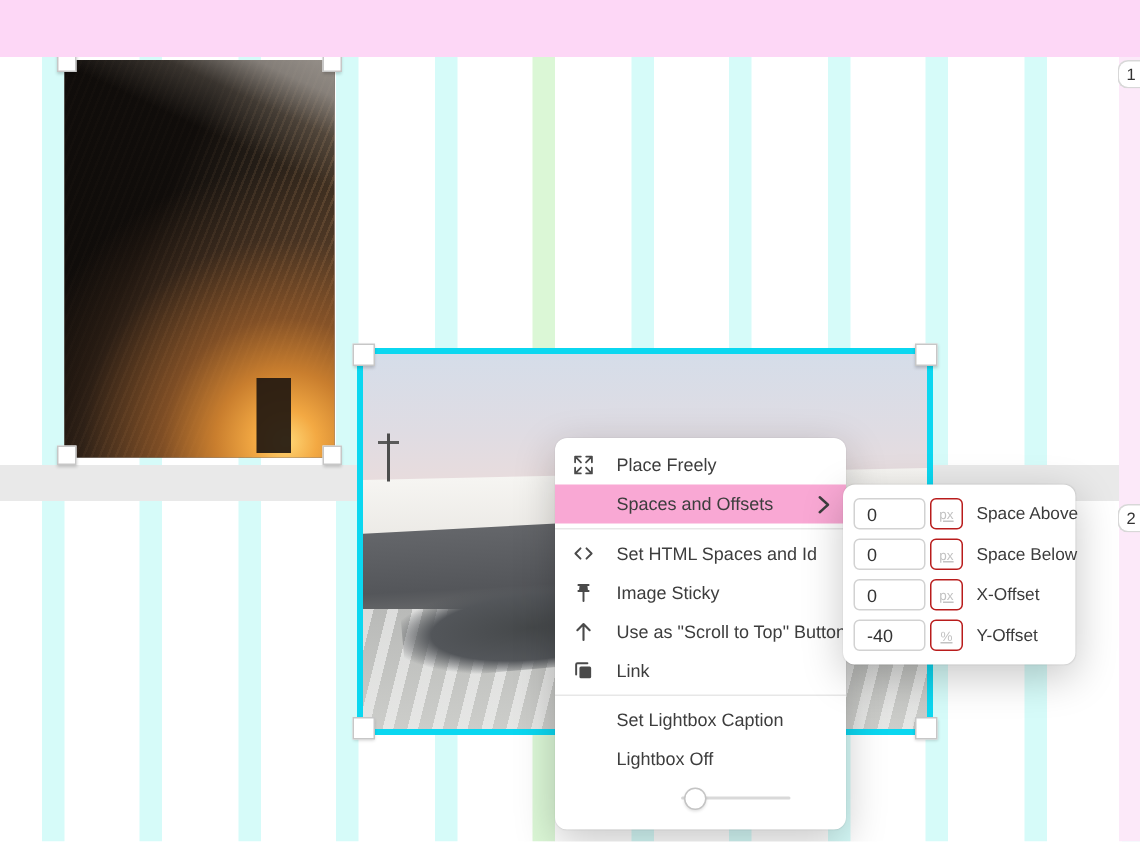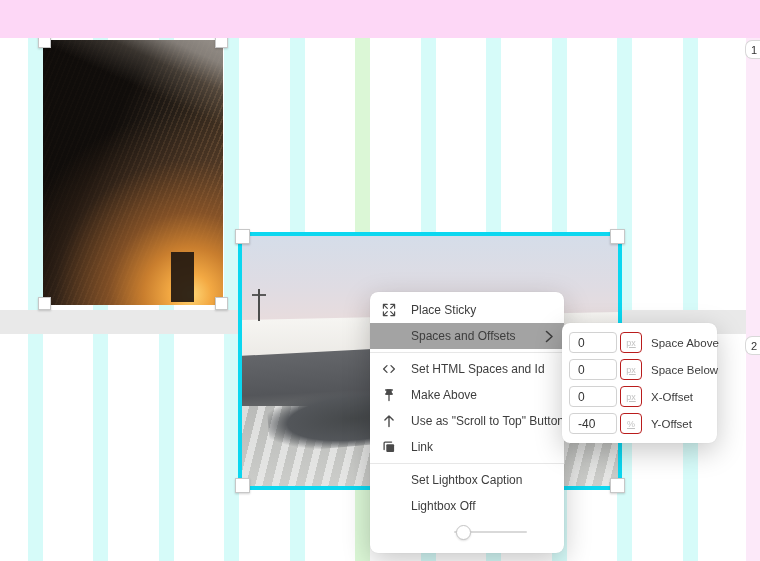--- a/index.html
+++ b/index.html
@@ -58,21 +58,21 @@
   .h11{width:11px;height:11px;}
 
   
   #context-menu{
     position:absolute;left:370px;top:292px;width:194px;z-index:20;
     background:#ffffff;border-radius:8px;padding:5px 0 8px 0;
     box-shadow:0 8px 28px rgba(0,0,0,.22), 0 0 1px rgba(0,0,0,.12);
   }
   .menu-item{height:26px;display:flex;align-items:center;padding:0 10px 0 12px;
     font-size:12px;color:#3d3d3d;white-space:nowrap;}
-  .menu-item.highlighted{background:#a3a3a3;}
+  .menu-item.highlighted{background:#f9a8d4;}
   .mi-icon{width:19px;margin-right:10px;display:flex;align-items:center;flex:none;}
   .mi-icon svg{display:block;}
   .mi-chevron{margin-left:auto;display:flex;align-items:center;}
   .menu-divider{height:1px;background:#e7e7e7;margin:3px 0;}
   .mini-slider-track{width:73px;height:2px;background:#d9d9d9;border-radius:1px;
     position:relative;margin-left:43px;}
   .mini-slider-knob{position:absolute;left:2px;top:-6px;width:13px;height:13px;
     border-radius:50%;background:#fff;border:1px solid #c4c4c4;box-shadow:0 1px 2px rgba(0,0,0,.12);}
 
   
@@ -141,21 +141,21 @@
   <div class="handle h13" style="right:-7px;bottom:-7px;"></div>
 </div>
 
 <div id="context-menu">
     <div class="menu-item">
       <span class="mi-icon">
         <svg width="14" height="14" viewBox="0 0 14 14" fill="none" stroke="#4a4a4a" stroke-width="1.2" stroke-linecap="round" stroke-linejoin="round">
     <path d="M8.8 1.4h3.8v3.8M12.2 1.8 8.7 5.3M5.2 12.6H1.4V8.8M1.8 12.2l3.5-3.5M1.4 5.2V1.4h3.8M1.8 1.8l3.5 3.5M12.6 8.8v3.8H8.8M12.2 12.2 8.7 8.7"></path>
         </svg>
       </span>
-      <span>Place Sticky</span>
+      <span>Place Freely</span>
     </div>
     <div class="menu-item highlighted">
       <span class="mi-icon"></span>
       <span>Spaces and Offsets</span>
       <span class="mi-chevron">
         <svg width="9" height="13" viewBox="0 0 9 13" fill="none" stroke="#3d3d3d" stroke-width="1.6" stroke-linecap="round" stroke-linejoin="round">
           <path d="M1.5 1.5 7 6.5 1.5 11.5"></path>
         </svg>
       </span>
     </div>
@@ -169,21 +169,21 @@
       <span>Set HTML Spaces and Id</span>
     </div>
     <div class="menu-item">
       <span class="mi-icon">
         <svg width="14" height="14" viewBox="0 0 14 14" fill="none" stroke="#4a4a4a" stroke-width="1.3" stroke-linecap="round" stroke-linejoin="round">
     <path d="M3.6 2h6.8"></path>
           <path d="M5.1 2l-.5 4h4.8L8.9 2z" fill="#4a4a4a"></path>
           <path d="M3.6 6h6.8M7 6v6.6"></path>
         </svg>
       </span>
-      <span>Make Above</span>
+      <span>Image Sticky</span>
     </div>
     <div class="menu-item">
       <span class="mi-icon">
         <svg width="14" height="14" viewBox="0 0 14 14" fill="none" stroke="#4a4a4a" stroke-width="1.4" stroke-linecap="round" stroke-linejoin="round">
     <path d="M7 12.6V2M2.9 6.1 7 2l4.1 4.1"></path>
         </svg>
       </span>
       <span>Use as "Scroll to Top" Button</span>
     </div>
     <div class="menu-item">

